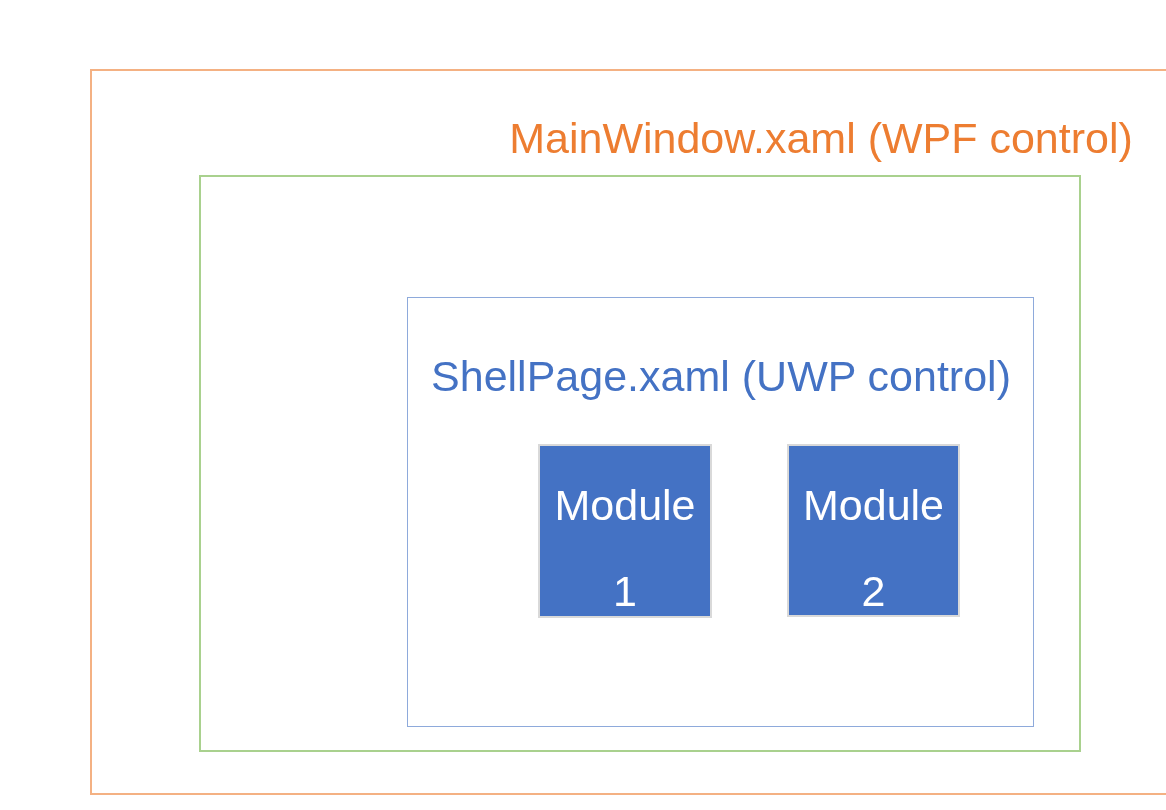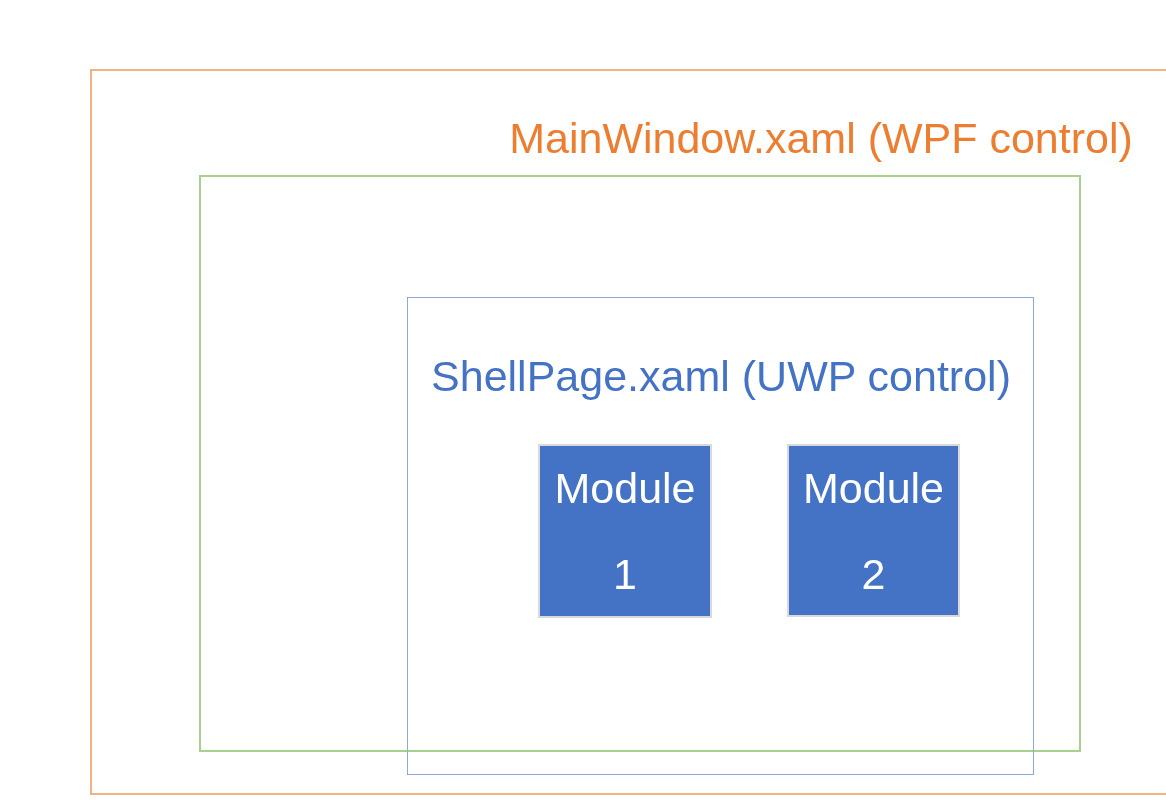--- a/index.html
+++ b/index.html
@@ -29,21 +29,21 @@
   .box { position: absolute; background: transparent; }
   .box.outer {
     left: 58px; top: 37px; width: 1080px; height: 726px;
     border: 2px solid var(--mainwindow-border);
   }
   .box.host {
     left: 107px; top: 104px; width: 882px; height: 577px;
     border: 2px solid var(--windowsxamlhost-border);
   }
   .box.shell {
-    left: 206px; top: 120px; width: 627px; height: 478px;
+    left: 206px; top: 120px; width: 627px; height: 430px;
     border: 1.5px solid var(--shellpage-border);
   }
   .label {
     position: absolute;
     transform: translateX(-50%);
     white-space: nowrap;
     font-size: 43px;
     line-height: 43px;
     font-weight: 400;
   }
@@ -61,21 +61,21 @@
   }
   .module {
     position: absolute;
     width: 174px; height: 174px;
     background: var(--module-fill);
     border: 2px solid var(--module-border);
     color: var(--module-text);
     display: flex;
     flex-direction: column;
     align-items: center;
-    justify-content: center;
+    justify-content: space-between;
     text-align: center;
     font-size: 43px;
     line-height: 54px;
   }
   .module.m1 { left: 130px; top: 146px; }
   .module.m2 { left: 379px; top: 146px; width: 173px; height: 173px; }
 </style>
 </head>
 <body>
 

